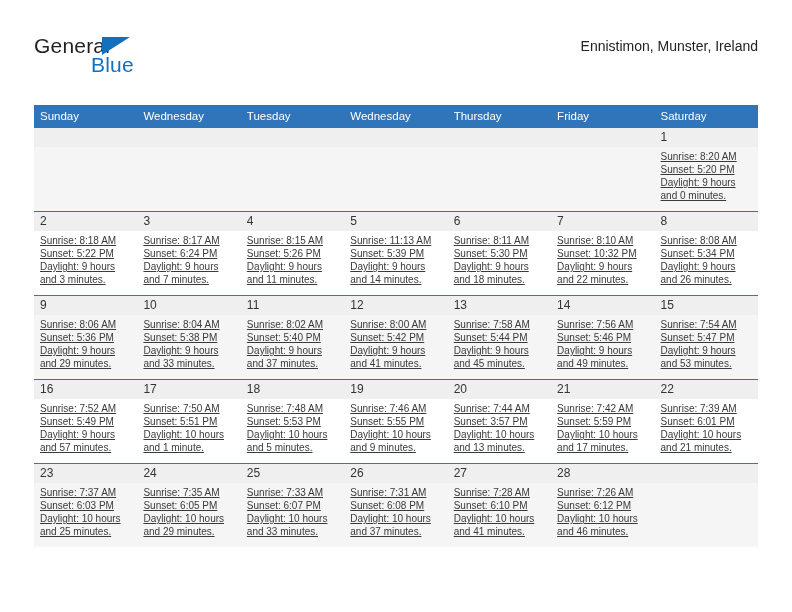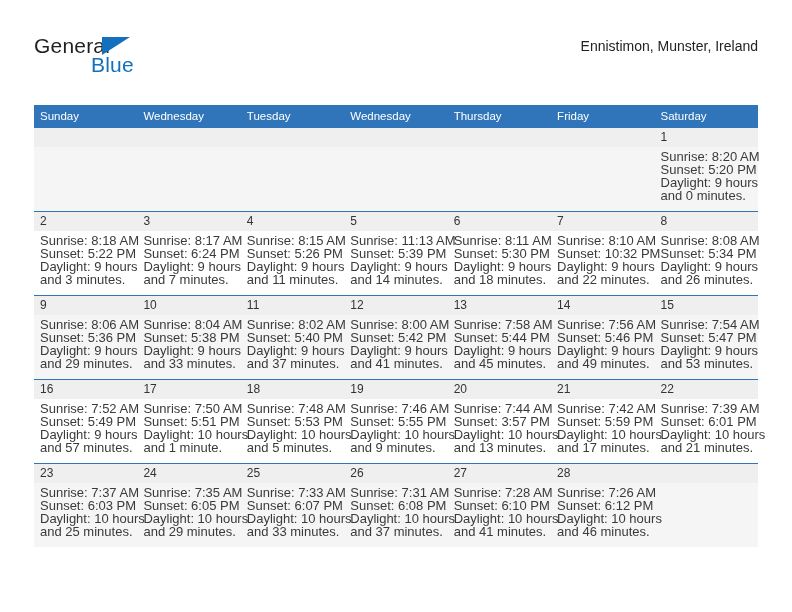--- a/index.html
+++ b/index.html
@@ -126,23 +126,24 @@
     background: #efefef;
   }
   tr.week-alt .daynum {
     background: #efefef;
   }
   tr.week-plain .daynum {
     background: #efefef;
   }
   .info {
     padding: 3px 5px 0 6px;
-    font-size: 13px;
+    font-size: 10px;
     line-height: 13.1px;
     color: #3a3a3a;
+    text-decoration: underline;
   }
   .info div {
     white-space: nowrap;
   }
   td.empty .daynum {
     color: transparent;
   }
 </style>
 </head>
 <body>

